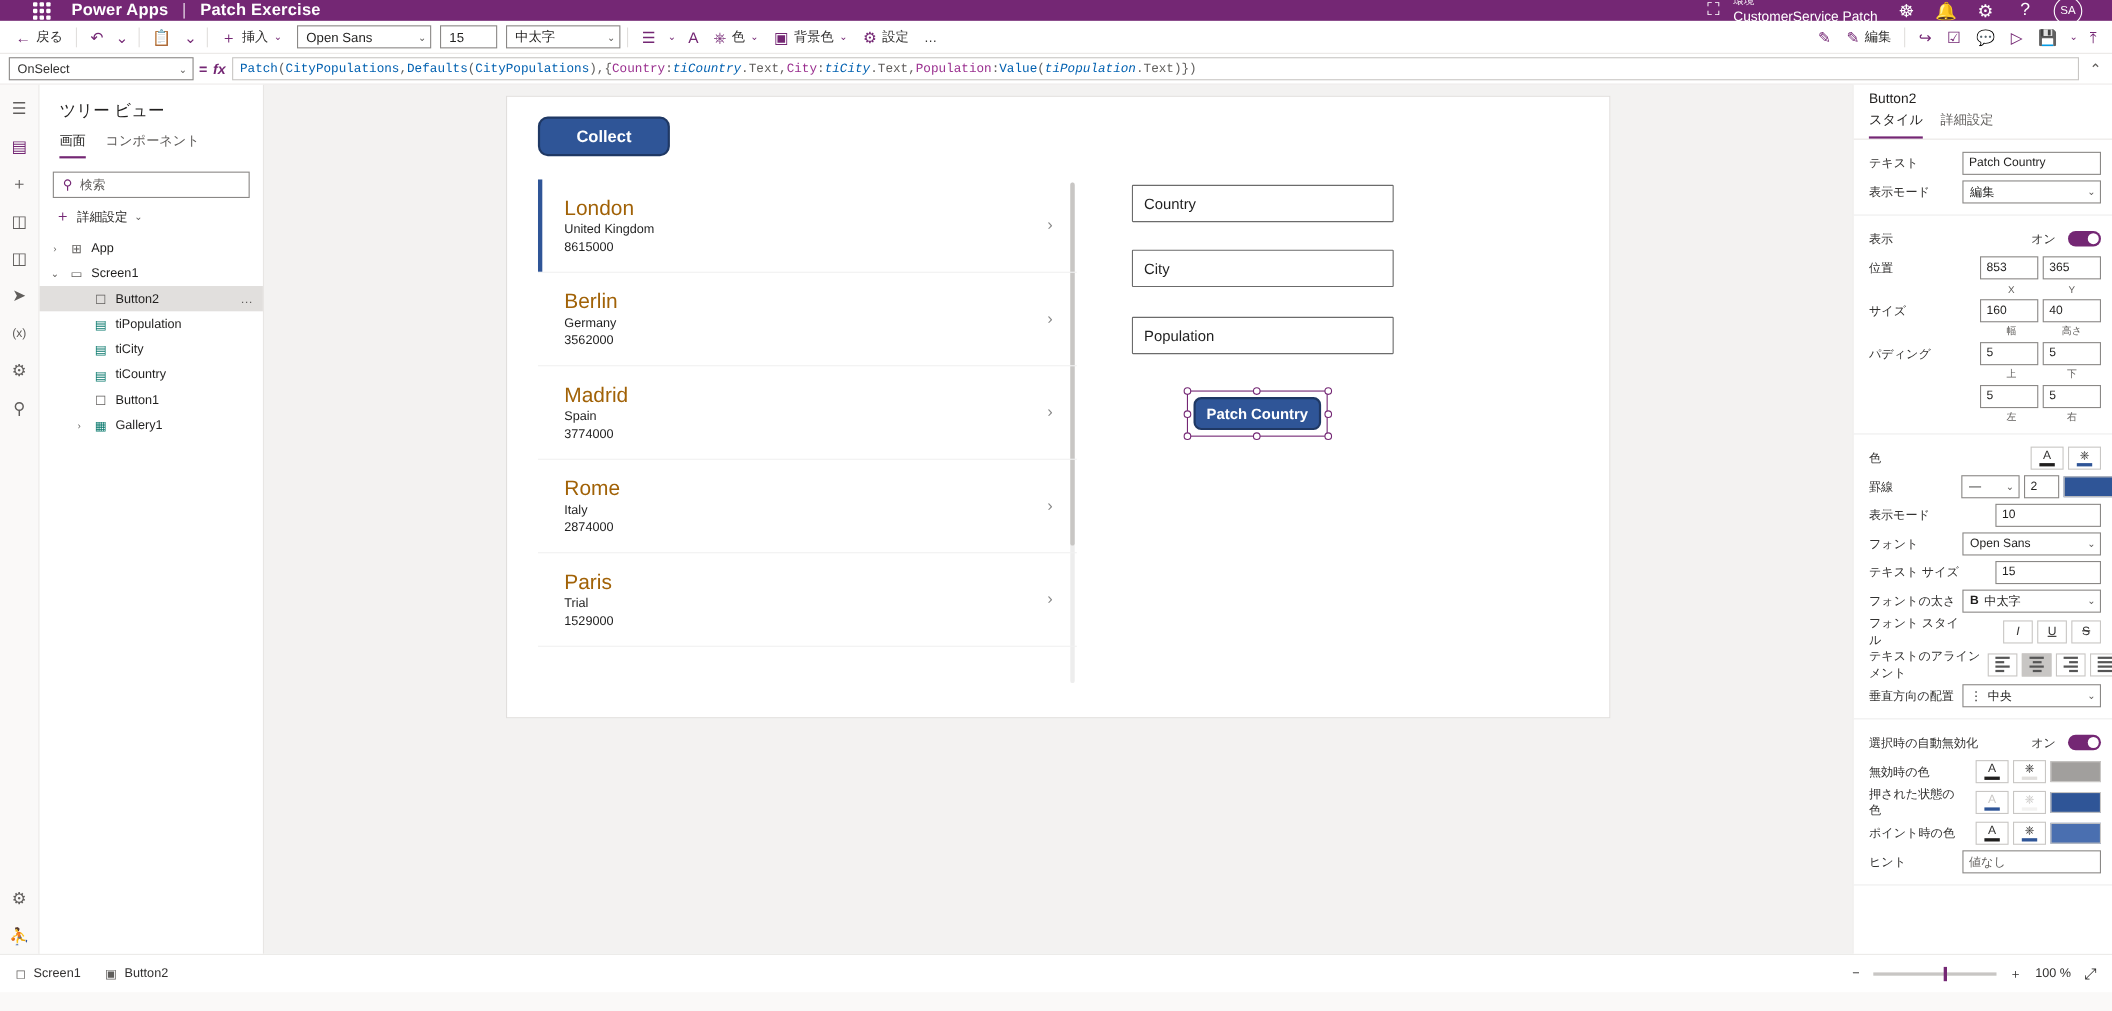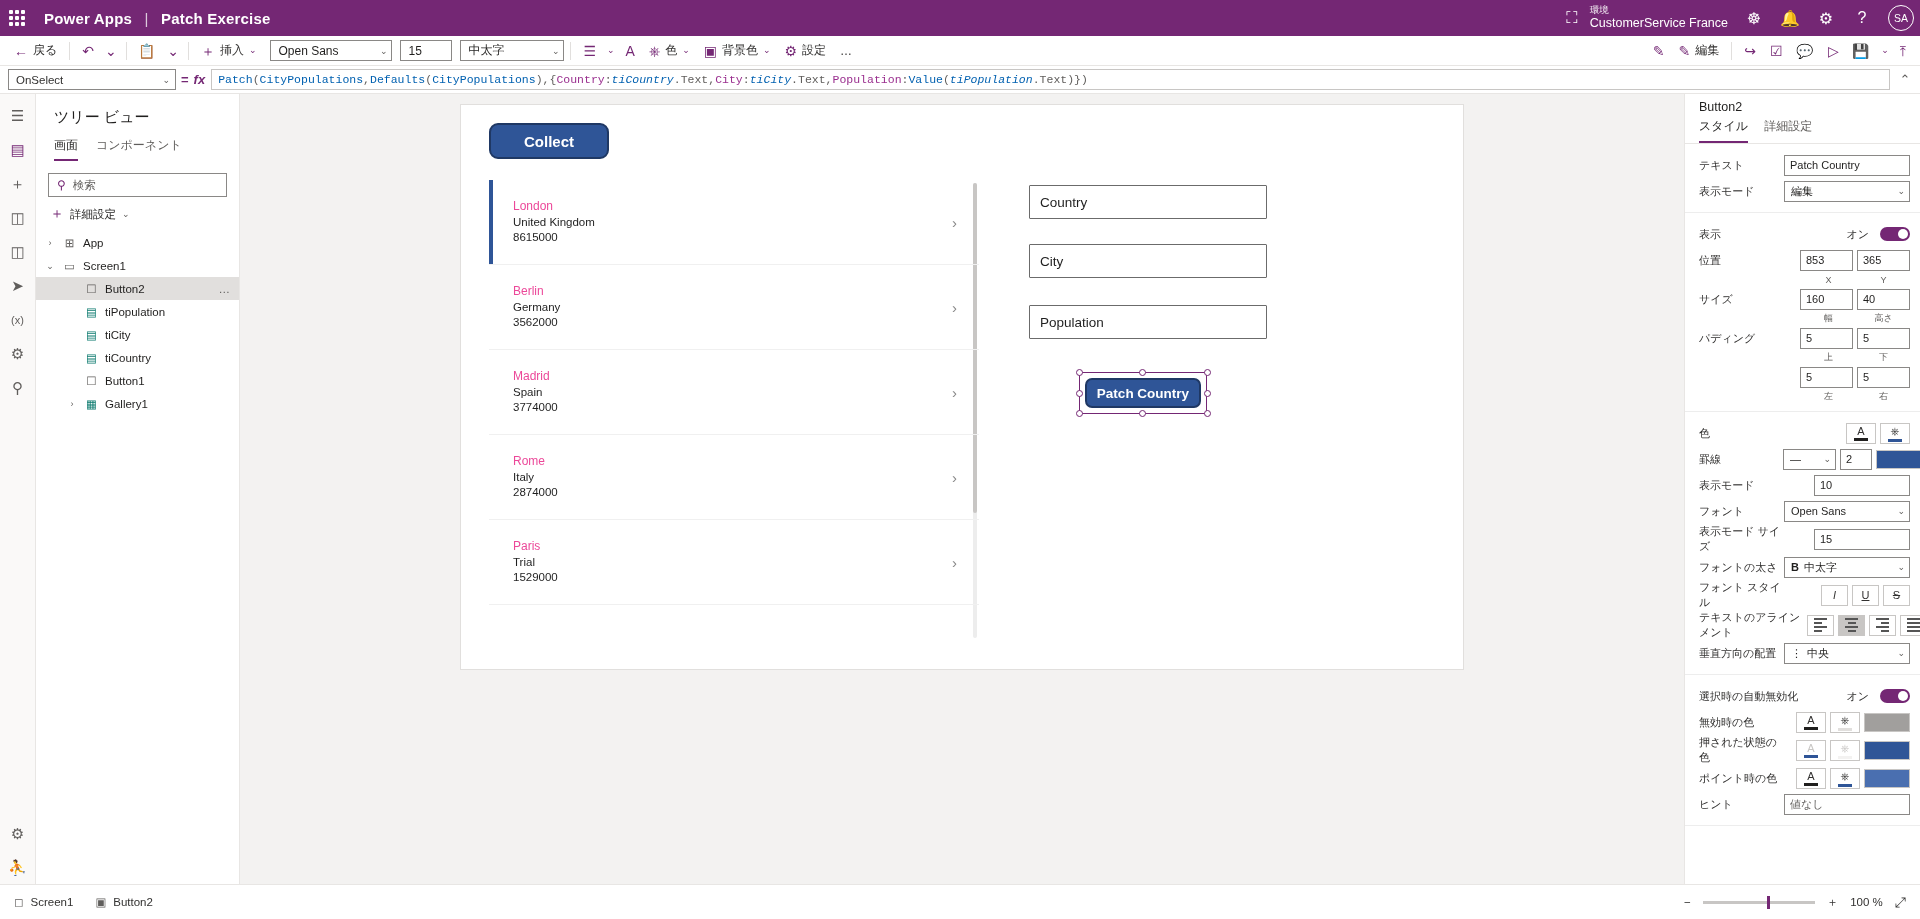--- a/index.html
+++ b/index.html
@@ -6,22 +6,22 @@
   html, body { margin:0; padding:0; }
   body {
     width:1920px; height:919px;
     font-family:"Liberation Sans", sans-serif;
     font-size:12px; color:#323130;
     background:#faf9f8; overflow:hidden;
   }
 
   
   .topbar {
-    height:36px; background:#742774; color:#fff;
-    display:flex; align-items:center; padding:0 6px;
+    height:19px; background:#742774; color:#fff;
+    display:flex; align-items:center; padding:0 27px;
   }
   .waffle { width:22px; height:22px; display:grid;
     grid-template-columns:repeat(3,1fr); grid-template-rows:repeat(3,1fr);
     gap:2px; padding:3px; cursor:pointer; }
   .waffle i { background:#fff; border-radius:1px; display:block; }
   .brand { font-size:15px; font-weight:bold; margin-left:16px; letter-spacing:.2px; }
   .brand .sep { font-weight:400; opacity:.75; margin:0 8px; }
   .topbar-right { margin-left:auto; display:flex; align-items:center; gap:16px; }
   .env-block { display:flex; align-items:center; gap:8px; }
   .env-text { line-height:1.15; }
@@ -118,21 +118,21 @@
     background:#2f5597; color:#fff; border-radius:9px; border:2px solid #1f3864;
     display:flex; align-items:center; justify-content:center;
     font-size:15px; font-weight:bold; cursor:pointer; }
   .gallery { position:absolute; left:28px; top:75px; width:490px; height:460px;
     overflow:hidden; }
   .grow { display:flex; align-items:center; height:85px;
     border-bottom:1px solid #f0f0f0; position:relative; cursor:pointer; }
   .grow .bar { position:absolute; left:0; top:0; bottom:0; width:4px; }
   .grow.sel .bar { background:#2f5597; }
   .gcell { padding-left:24px; line-height:1.35; }
-  .gcell .c1 { font-size:12px; color:#ec4899; }
+  .gcell .c1 { font-size:19px; color:#a16207; }
   .gcell .c2 { font-size:11.5px; color:#1f1f1f; }
   .gcell .c3 { font-size:11.5px; color:#1f1f1f; }
   .chev { position:absolute; right:22px; top:50%; transform:translateY(-50%);
     color:#888; font-size:15px; }
   .gscroll { position:absolute; left:512px; top:78px; width:4px; height:330px;
     background:#c8c6c4; border-radius:2px; }
   .gtrack { position:absolute; left:512px; top:78px; width:4px; height:455px;
     background:#ededed; border-radius:2px; }
   .ti { position:absolute; height:34px; width:238px; border:1px solid #6b6b6b;
     background:#fff; display:flex; align-items:center; padding:0 10px;
@@ -217,21 +217,21 @@
   <div class="brand">
     <span>Power Apps</span>
     <span class="sep">|</span>
     <span>Patch Exercise</span>
   </div>
   <div class="topbar-right">
     <div class="env-block">
       <span class="ticon">⛶</span>
       <div class="env-text">
         <div class="lbl">環境</div>
-        <div class="val">CustomerService France</div>
+        <div class="val">CustomerService Patch</div>
       </div>
     </div>
     <span class="ticon">☸</span>
     <span class="ticon">🔔</span>
     <span class="ticon">⚙</span>
     <span class="ticon">?</span>
     <div class="avatar">SA</div>
   </div>
 </div>
 
@@ -616,21 +616,21 @@
       <div class="rrow">
         <span class="rlbl">フォント</span>
         <div class="rctl">
           <div class="rsel w126">
             <span>Open Sans</span>
             <span class="cv">⌄</span>
           </div>
         </div>
       </div>
       <div class="rrow">
-        <span class="rlbl">表示モード サイズ</span>
+        <span class="rlbl">テキスト サイズ</span>
         <div class="rctl">
             <div class="rin w96">15</div>
           </div>
       </div>
       <div class="rrow">
         <span class="rlbl">フォントの太さ</span>
         <div class="rctl">
           <div class="rsel w126">
             <b style="margin-right:5px">B</b>
             <span>中太字</span>

